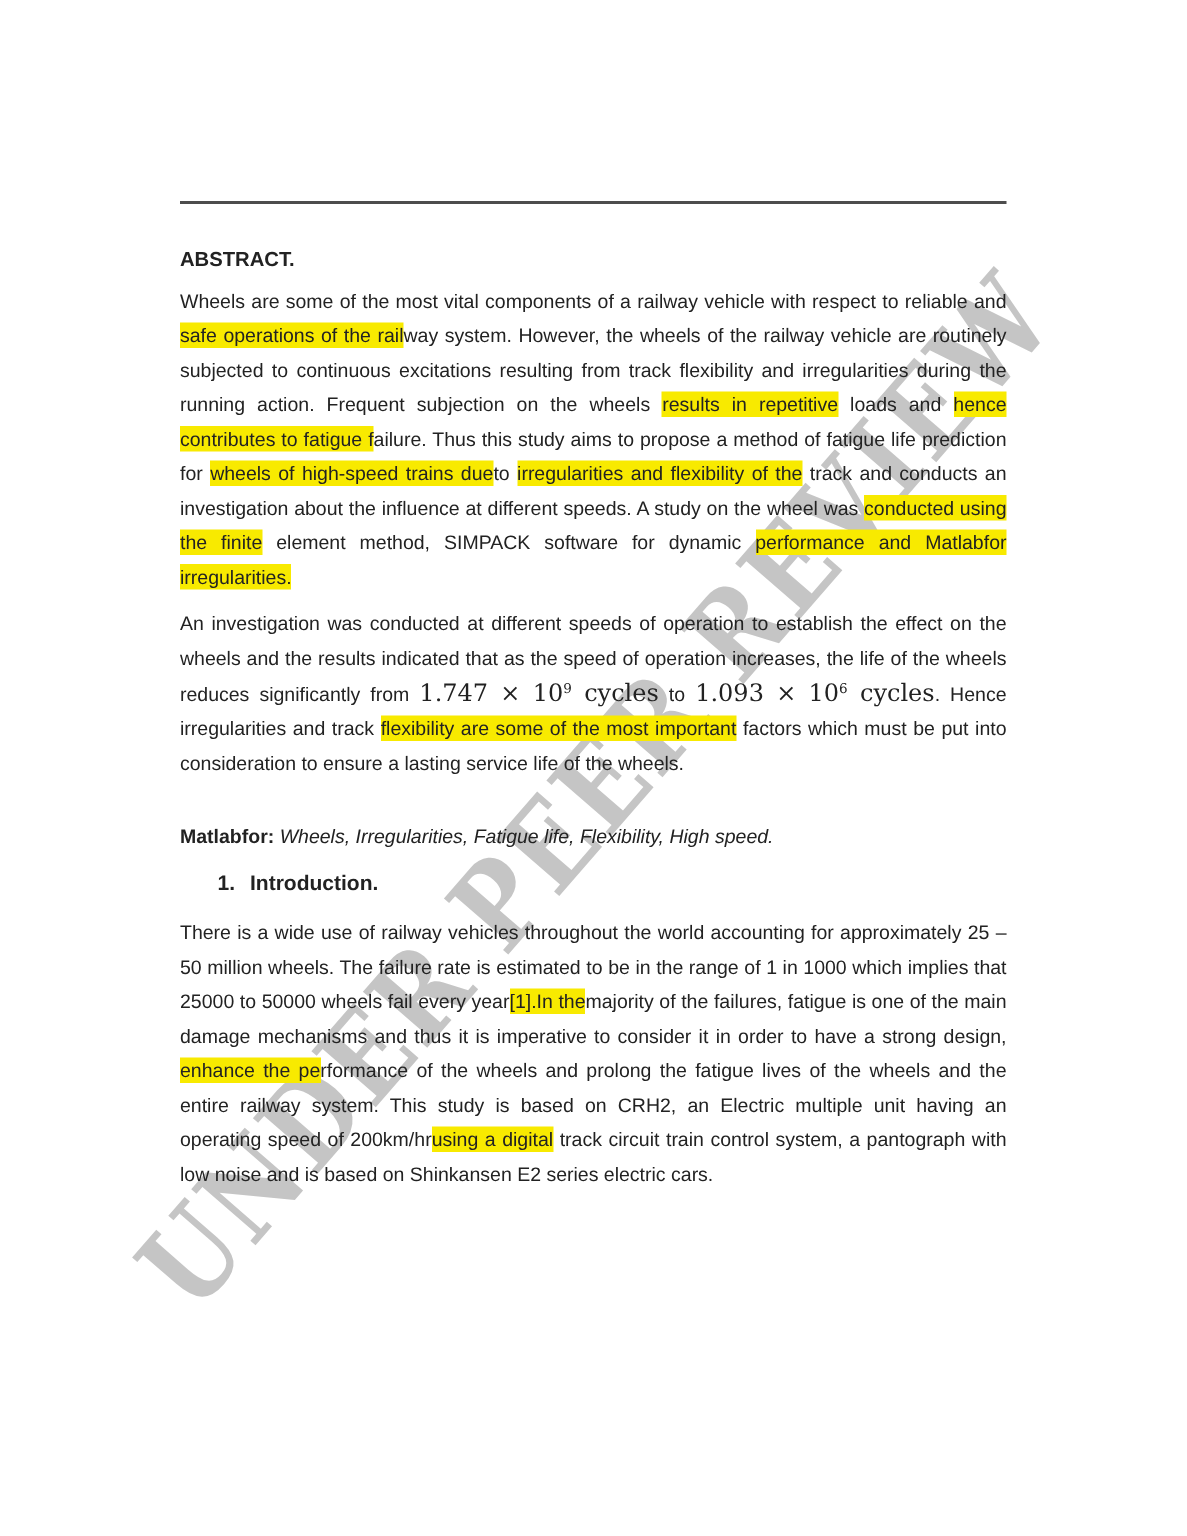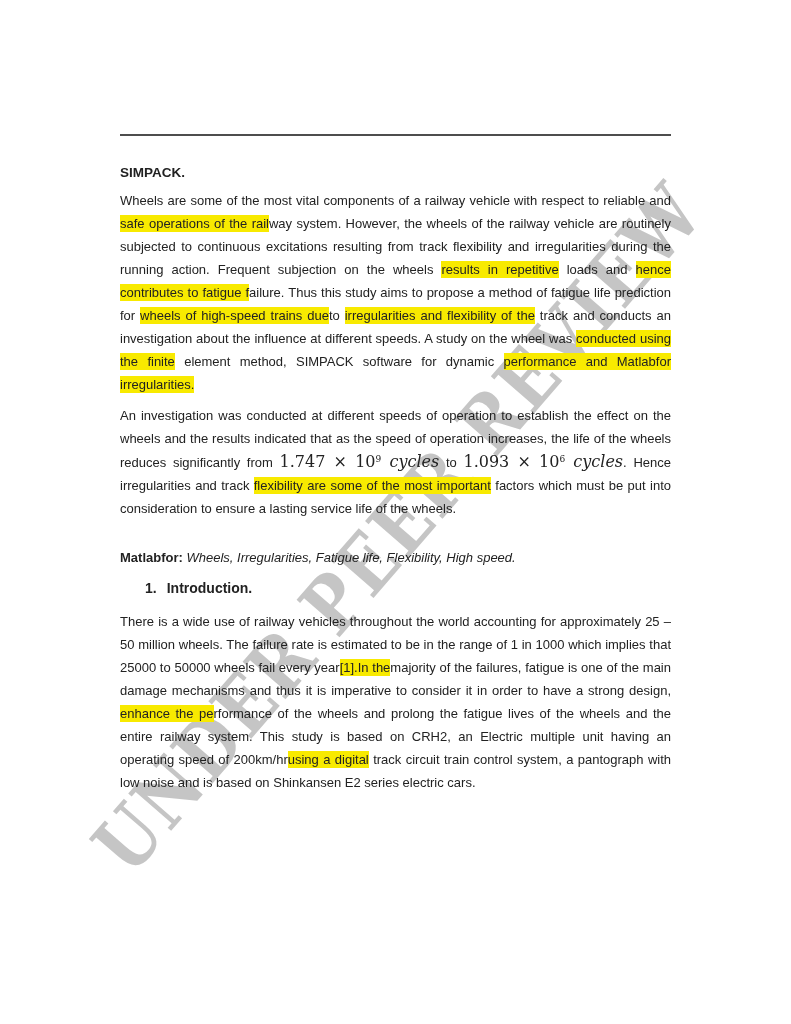--- a/index.html
+++ b/index.html
@@ -70,34 +70,34 @@
     margin: 8px 0 0 0;
     padding-left: 25px;
     font-size: 14px;
     font-weight: bold;
     line-height: 23px;
   }
   .intro-heading .num { padding-right: 10px; }
   .intro-par { margin-top: 10px; }
   .hl { background: var(--hl, #f8ea00); padding: 1px 0; }
   .math { font-family: "DejaVu Serif", serif; font-size: 16px; }
-  .it { font-style: italic; }
+  .it { }
   sup.math { font-size: 9px; line-height: 0; vertical-align: super; }
 </style>
 </head>
 <body>
 
 <div class="page">
   <div class="watermark">UNDER PEER REVIEW</div>
   <div class="content">
 
 
     <hr class="rule">
 
-    <h2 class="abstract-heading">SIMPACK.</h2>
+    <h2 class="abstract-heading">ABSTRACT.</h2>
 
     <p class="body-par"><span>Wheels are some of the most vital components of a railway vehicle with respect to reliable and </span><span class="hl">safe operations of the rail</span><span>way system. However, the wheels of the railway vehicle are routinely subjected to continuous excitations resulting from track flexibility and irregularities during the running action. Frequent subjection on the wheels </span><span class="hl">results in repetitive</span><span> loads and </span><span class="hl">hence contributes to fatigue f</span><span>ailure. Thus this study aims to propose a method of fatigue life prediction for </span><span class="hl">wheels of high-speed trains due</span><span>to </span><span class="hl">irregularities and flexibility of the</span><span> track and conducts an investigation about the influence at different speeds. A study on the wheel was </span><span class="hl">conducted using the finite</span><span> element method, SIMPACK software for dynamic </span><span class="hl">performance and Matlabfor irregularities.</span></p>
 
     <p class="body-par second"><span>An investigation was conducted at different speeds of operation to establish the effect on the wheels and the results indicated that as the speed of operation increases, the life of the wheels reduces significantly from </span><span class="math">1.747 × 10</span><sup class="math">9</sup><span class="math it"> cycles</span><span> to </span><span class="math">1.093 × 10</span><sup class="math">6</sup><span class="math it"> cycles</span><span>. Hence irregularities and track </span><span class="hl">flexibility are some of the most important</span><span> factors which must be put into consideration to ensure a lasting service life of the wheels.</span></p>
 
     <p class="keywords"><b>Matlabfor:</b><i> Wheels, Irregularities, Fatigue life, Flexibility, High speed.</i></p>
 
     <h3 class="intro-heading"><span class="num">1.</span><span>Introduction.</span></h3>
 
     <p class="body-par intro-par"><span>There is a wide use of railway vehicles throughout the world accounting for approximately 25 – 50 million wheels. The failure rate is estimated to be in the range of 1 in 1000 which implies that 25000 to 50000 wheels fail every year</span><span class="hl">[1].In the</span><span>majority of the failures, fatigue is one of the main damage mechanisms and thus it is imperative to consider it in order to have a strong design, </span><span class="hl">enhance the pe</span><span>rformance of the wheels and prolong the fatigue lives of the wheels and the entire railway system. This study is based on CRH2, an Electric multiple unit having an operating speed of 200km/hr</span><span class="hl">using a digital</span><span> track circuit train control system, a pantograph with low noise and is based on Shinkansen E2 series electric cars.</span></p>

